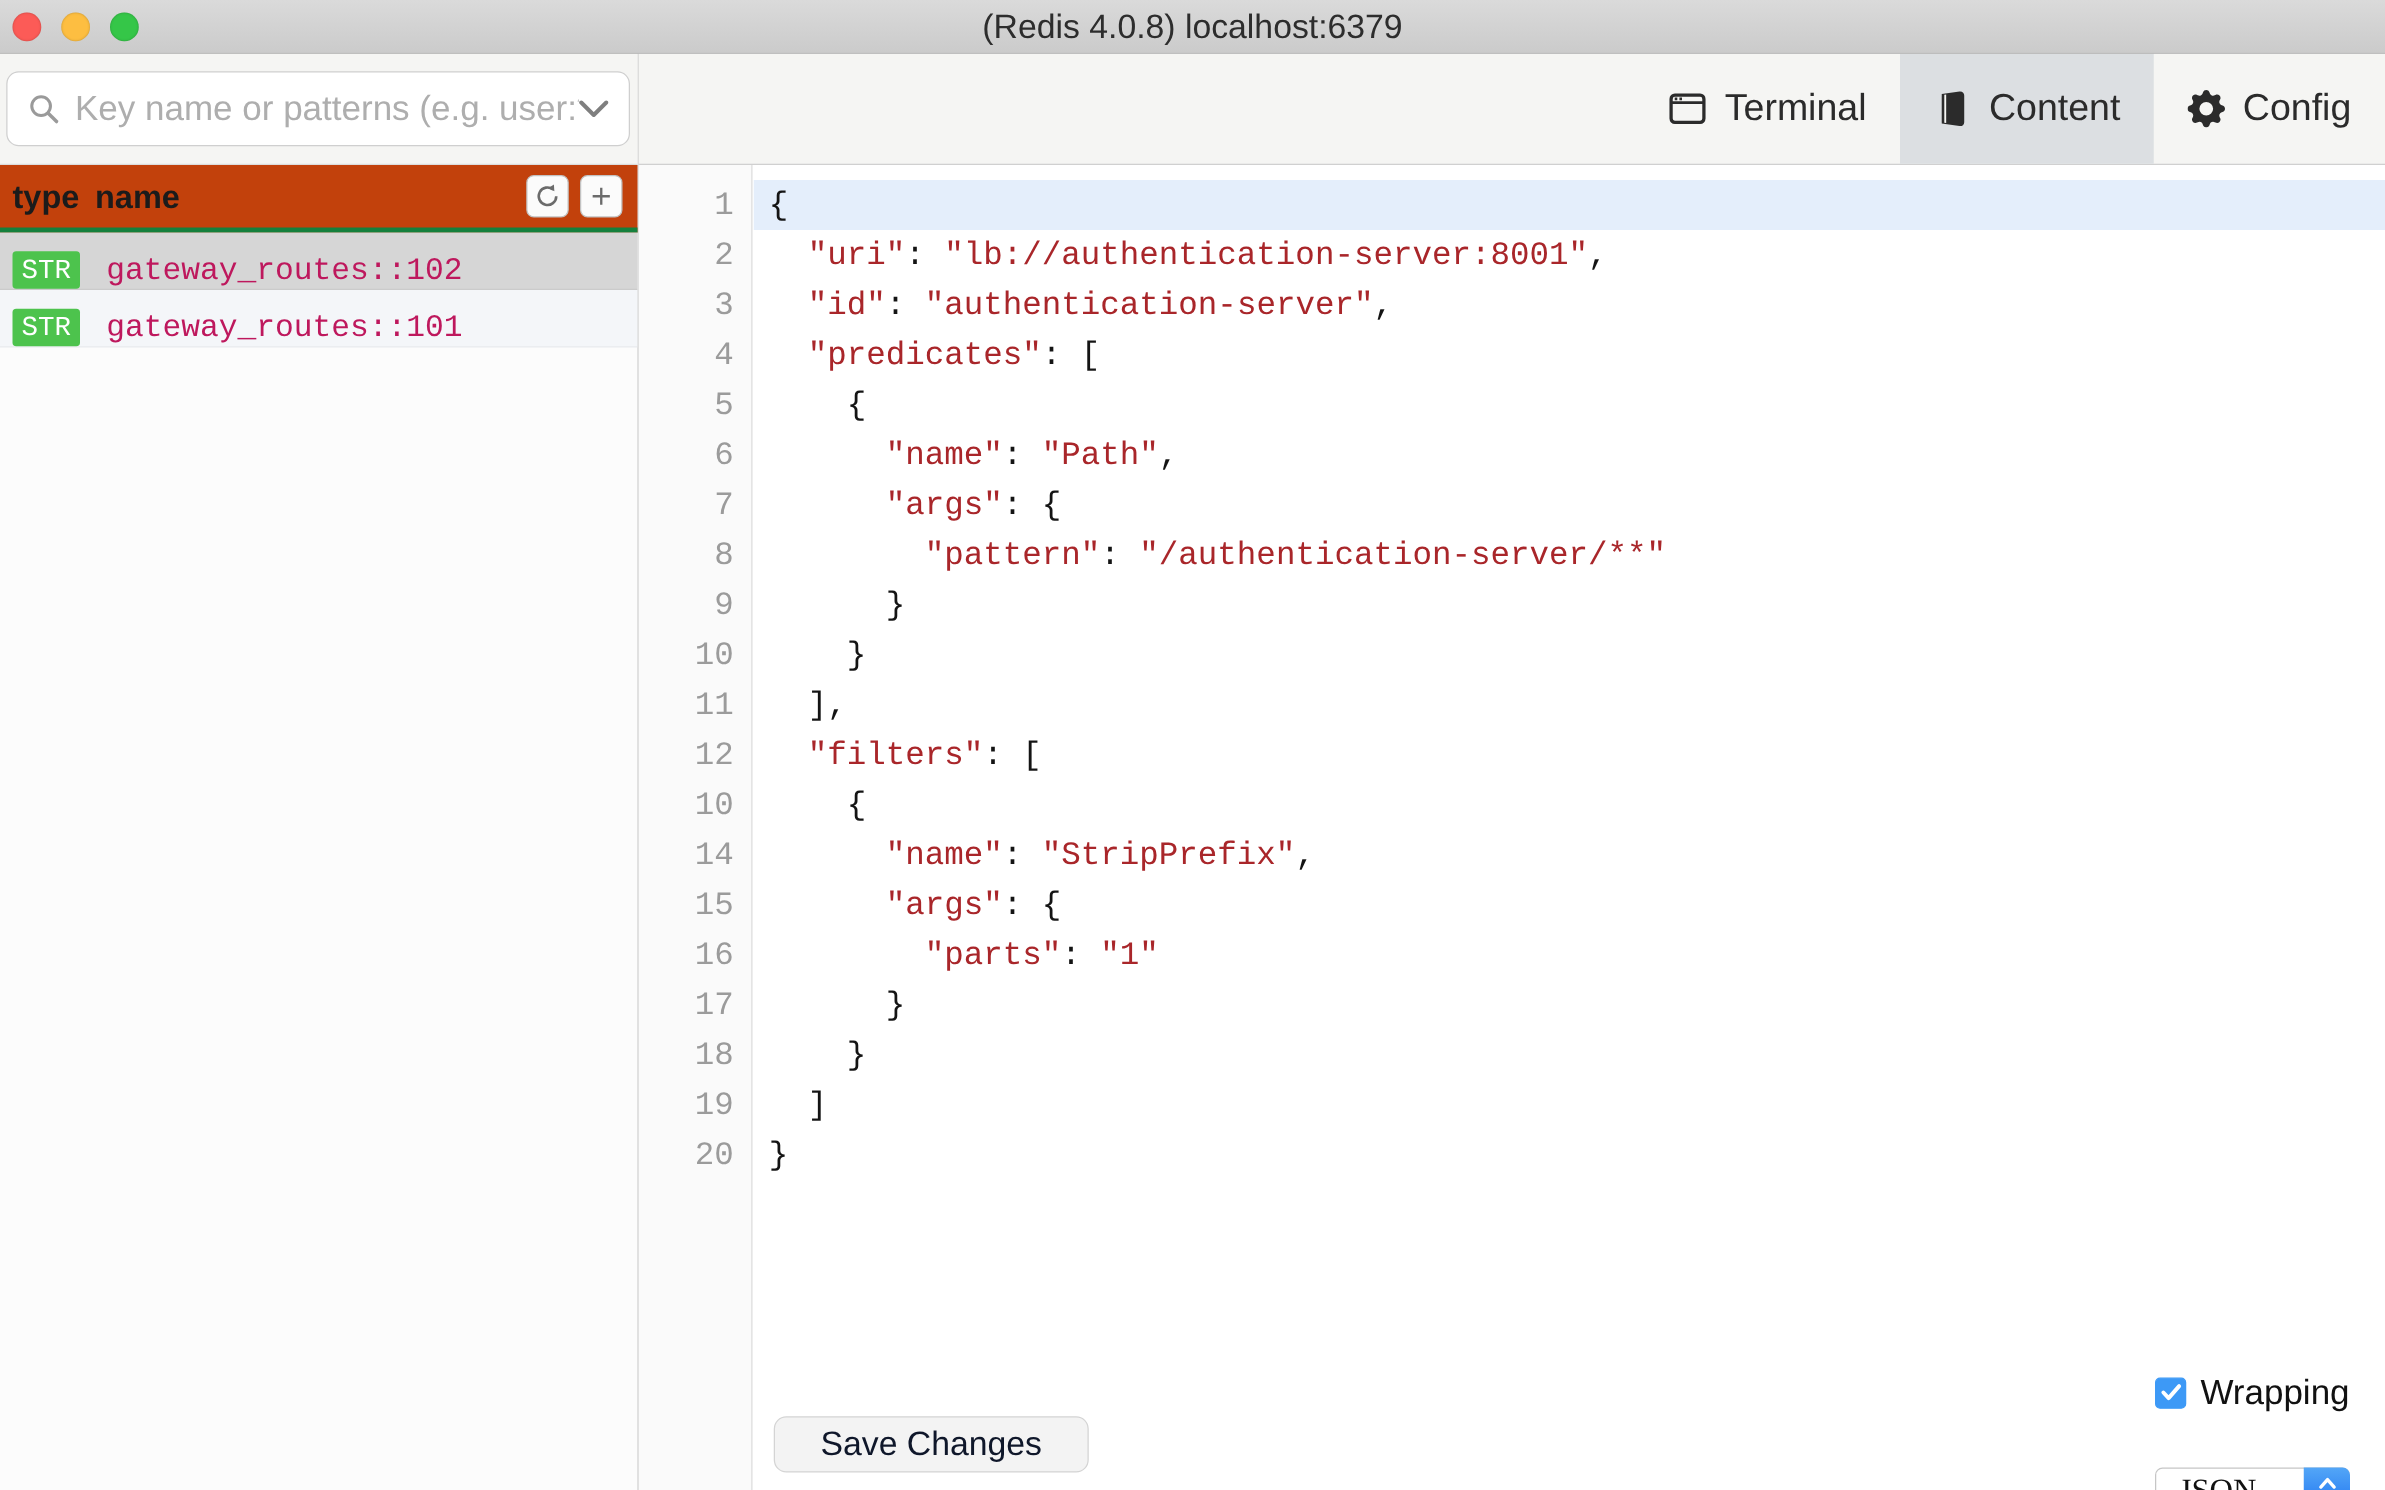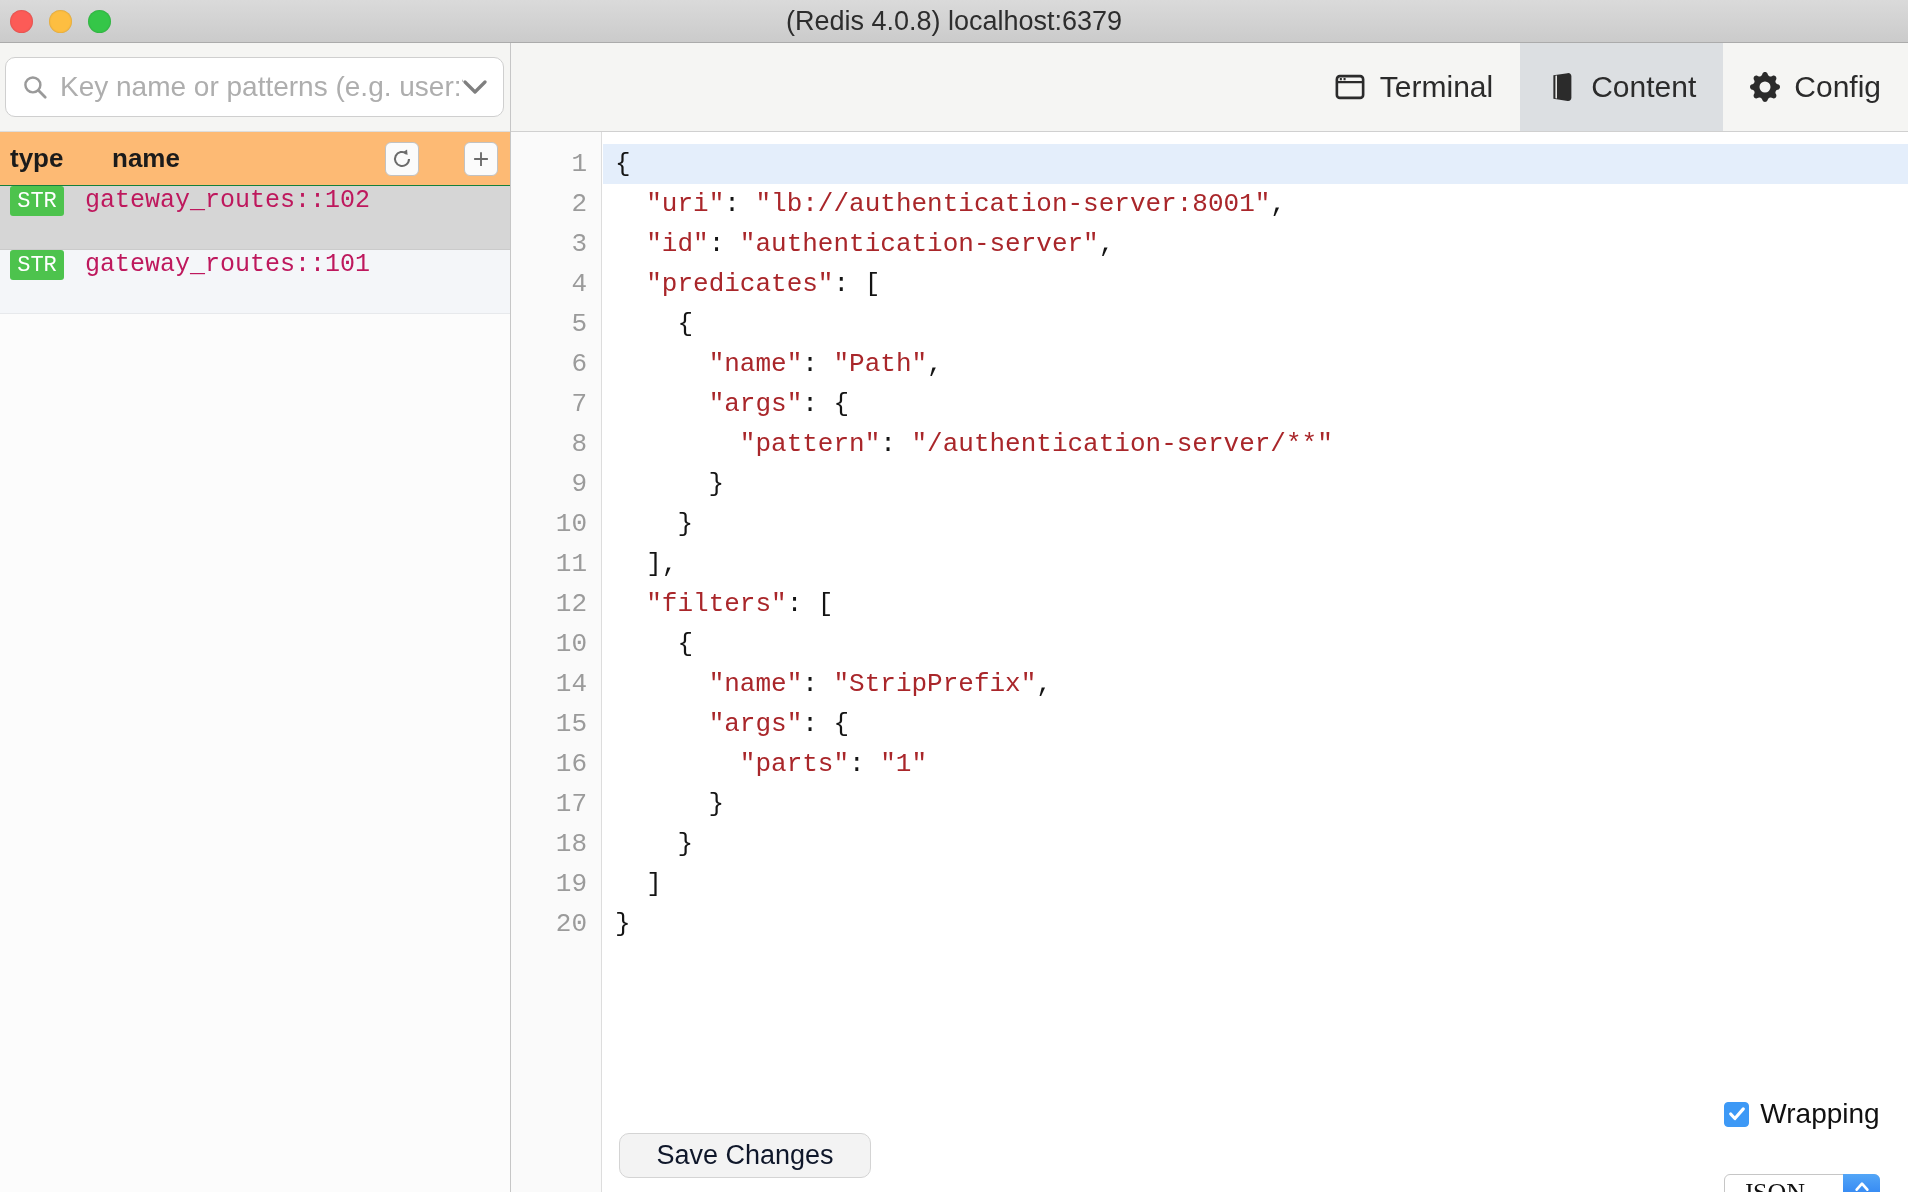--- a/index.html
+++ b/index.html
@@ -29,30 +29,30 @@
   .search-band { height:89px; flex:0 0 auto; background:#f5f5f3; border-bottom:1px solid #dddddd;
                  display:flex; align-items:center; }
   .search-box { flex:1; margin:0 6px 0 5px; height:60px; background:#fff;
                 border:1px solid #cfcfcf; border-radius:10px; display:flex; align-items:center;
                 padding:0 16px; }
   .search-input { flex:1; border:none; outline:none; background:transparent; margin-left:12px;
                   font-size:28px; color:#444; font-family:"Liberation Sans", sans-serif; min-width:0; }
   .search-input::placeholder { color:#aeaeae; }
   .sb-chevron { flex:0 0 auto; display:flex; align-items:center; }
 
-  .list-header { height:54px; flex:0 0 auto; background:#fdba74; border-bottom:1px solid #15803d;
-                 display:flex; align-items:center; padding:0 12px 0 10px;gap:36px; }
+  .list-header { height:54px; flex:0 0 auto; background:#c2410c; border-bottom:4px solid #15803d;
+                 display:flex; align-items:center; padding:0 12px 0 10px; }
   .colh { font-weight:bold; font-size:26px; color:#1b1b1b; }
   .colh.type { width:66px; }
   .hspacer { flex:1; }
   .mini-btn { width:34px; height:34px; border:1px solid #c2c2c2; border-radius:6px; background:#fbfbfb;
               display:flex; align-items:center; justify-content:center; margin-left:9px; cursor:default; }
 
   .key-list { flex:1; overflow:hidden; }
-  .key-row { height:64px; display:flex; align-items:flex-start; padding:0 10px;
+  .key-row { height:46px; display:flex; align-items:flex-end; padding:0 10px;
              background:var(--row-alt); border-bottom:1px solid rgba(0,0,0,.05); }
   .key-row.sel { background:var(--selected-row); }
   .badge { width:54px; height:30px; flex:0 0 auto; background:var(--badge-green); color:#fff;
            border-radius:3px; font-family:"Liberation Mono", monospace; font-size:22px;
            display:flex; align-items:center; justify-content:center; }
   .key-name { margin-left:21px; font-family:"Liberation Mono", monospace; font-size:25px; color:#be185d; }
 
   
   .content { flex:1; display:flex; flex-direction:column; min-width:0; }
   .tabbar { height:89px; flex:0 0 auto; background:#f5f5f3; border-bottom:1px solid #d0d0d0;

